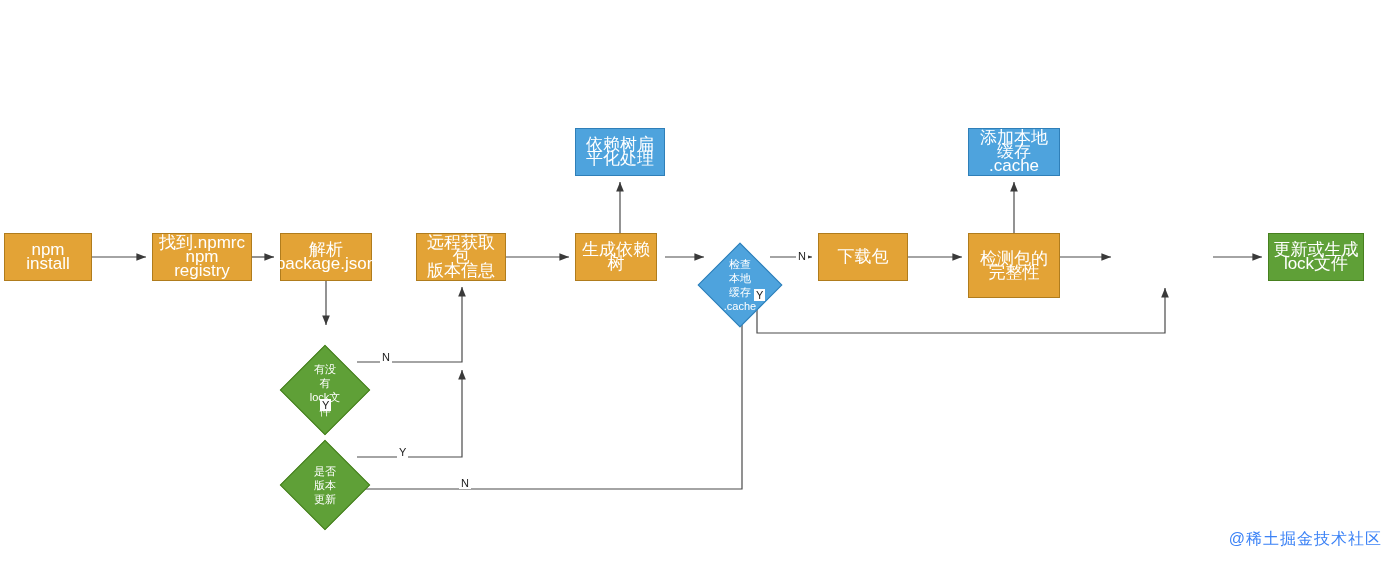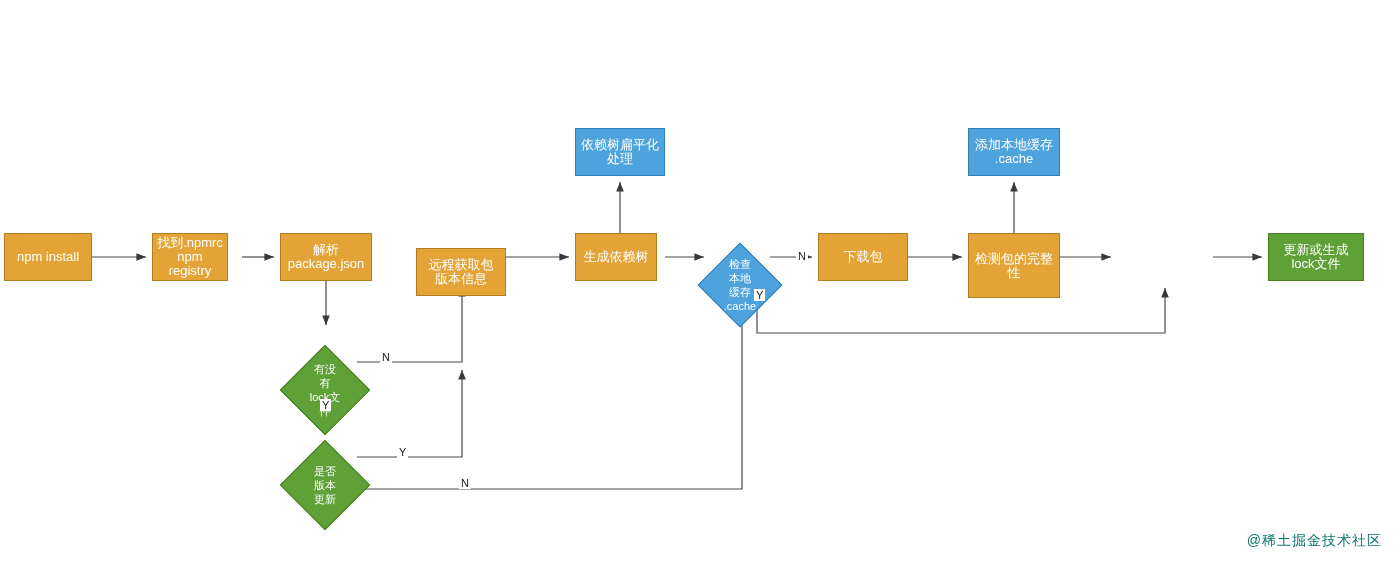--- a/index.html
+++ b/index.html
@@ -2,35 +2,35 @@
 <html><head>
 <meta charset="utf-8">
 <style>
   html,body{margin:0;padding:0;background:#ffffff;}
   body{width:1400px;height:568px;overflow:hidden;font-family:"Liberation Sans","DejaVu Sans",sans-serif;}
   #canvas{position:relative;width:1400px;height:568px;background:#fff;}
   svg#wires{position:absolute;left:0;top:0;width:1400px;height:568px;}
 
   .node{position:absolute;box-sizing:border-box;display:flex;align-items:center;justify-content:center;text-align:center;}
 
-  .boxnode{border:1px solid #9c7018;color:#ffffff;font-size:13px;line-height:14px;padding:2px 4px;}
+  .boxnode{border:1px solid #9c7018;color:#ffffff;font-size:17px;line-height:14px;padding:2px 4px;}
   .box-orange{background:#e3a336;border-color:#b07c1d;}
   .box-blue{background:#4ea3dd;border-color:#2f7fb8;}
   .box-green{background:#5fa037;border-color:#47801f;}
 
   .dianode{position:absolute;margin-top:28px;}
   .dia-shape{position:absolute;left:0;top:0;width:100%;height:100%;transform:rotate(45deg);box-sizing:border-box;}
   .dia-blue .dia-shape{background:#4ea3dd;border:1px solid #2f7fb8;}
   .dia-green .dia-shape{background:#5fa037;border:1px solid #47801f;}
   .dia-label{position:absolute;left:50%;top:50%;transform:translate(-50%,-50%);
              color:#fff;font-size:11px;line-height:14px;text-align:center;white-space:nowrap;}
 
   .edge-label{position:absolute;font-size:11px;color:#222;background:#fff;padding:0 2px;line-height:12px;}
 
-  .watermark{position:absolute;right:18px;bottom:18px;font-size:14px;color:#0f766e;letter-spacing:1px;margin-left:14px;}
+  .watermark{position:absolute;right:18px;bottom:18px;font-size:16px;color:#3b82f6;letter-spacing:1px;margin-left:14px;}
 </style>
 </head>
 <body>
 
 <div id="canvas">
 
   <svg id="wires" viewBox="0 0 1400 568" xmlns="http://www.w3.org/2000/svg">
     <defs>
       <marker id="ah" markerWidth="9" markerHeight="9" refX="8" refY="3.2" orient="auto" markerUnits="strokeWidth">
         <path d="M0,0 L8,3.2 L0,6.4 z" fill="#3a3a3a"></path>
@@ -53,38 +53,38 @@
       <path d="M1014,233 L1014,182"></path>
       <path d="M1060,257 L1111,257"></path>
       <path d="M1213,257 L1262,257"></path>
     </g>
   </svg>
 
   <div class="watermark">@稀土掘金技术社区</div>
 <div class="node boxnode box-orange" style="left: 4px; top: 233px; width: 88px; height: 48px;">
       <span style="white-space: pre-line;">npm install</span>
     </div>
-    <div class="node boxnode box-orange" style="left: 152px; top: 233px; width: 76px; height: 48px;">
+    <div class="node boxnode box-orange" style="left: 152px; top: 233px; width: 100px; height: 48px;">
       <span style="white-space: pre-line;">找到.npmrc
 npm registry</span>
     </div>
     <div class="node boxnode box-orange" style="left: 280px; top: 233px; width: 92px; height: 48px;">
       <span style="white-space: pre-line;">解析package.json</span>
     </div>
     <div class="dianode dia-green" style="left: 293px; top: 425px; width: 64px; height: 64px;">
       <div class="dia-shape"></div>
       <div class="dia-label" style="white-space: pre-line;">是否版本
 更新</div>
     </div>
     <div class="dianode dia-green" style="left: 293px; top: 330px; width: 64px; height: 64px;">
       <div class="dia-shape"></div>
       <div class="dia-label" style="white-space: pre-line;">有没有
 lock文件</div>
     </div>
-    <div class="node boxnode box-orange" style="left: 416px; top: 248px; width: 90px; height: 48px;">
+    <div class="node boxnode box-orange" style="left: 416px; top: 233px; width: 90px; height: 48px;">
       <span style="white-space: pre-line;">远程获取包
 版本信息</span>
     </div>
     <div class="node boxnode box-orange" style="left: 575px; top: 233px; width: 82px; height: 48px;">
       <span style="white-space: pre-line;">生成依赖树</span>
     </div>
     <div class="node boxnode box-blue" style="left: 575px; top: 128px; width: 90px; height: 48px;">
       <span style="white-space: pre-line;">依赖树扁平化处理</span>
     </div>
     <div class="dianode dia-blue" style="left: 710px; top: 227px; width: 60px; height: 60px;">

